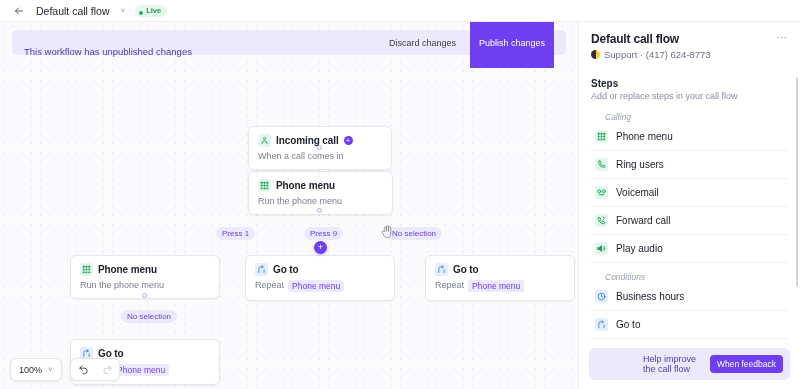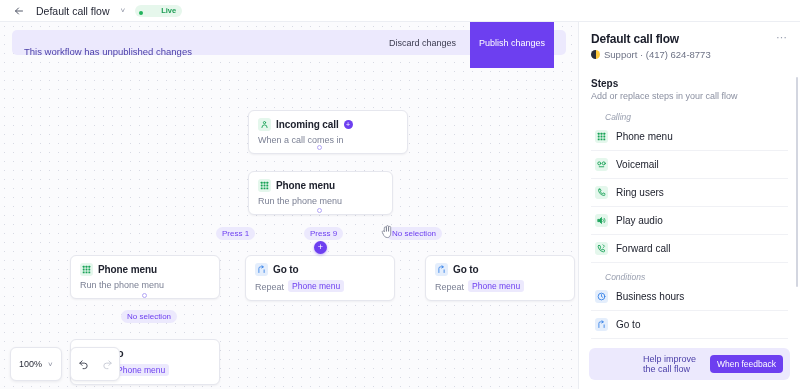--- a/index.html
+++ b/index.html
@@ -18,21 +18,21 @@
     display:flex; align-items:center; gap:10px;
     padding:0 12px;
     background:#ffffff;
     border-bottom:1px solid #eceef3;
     position:relative; z-index:30;
   }
   .back-arrow { width:14px; height:14px; display:flex; align-items:center; justify-content:center; color:#555a6b; cursor:pointer; }
   .flow-title { font-size:10.5px; font-weight:400; color:#1f2230; }
   .caret { color:#8a8fa0; font-size:8px; margin-left:1px; cursor:pointer; }
   .live-badge {
-    display:inline-flex; align-items:flex-end; gap:18px;
+    display:inline-flex; align-items:flex-end; gap:3px;
     background:#e6f7ec; color:#1c9c54;
     font-size:7.5px; font-weight:600;
     padding:1.5px 6px 1.5px 4px; border-radius:8px;
   }
   .live-dot { width:4px; height:4px; border-radius:50%; background:#21b35c; }
 
   
   .body-row { flex:1; display:flex; min-height:0; position:relative; }
 
   
@@ -61,21 +61,21 @@
   
   .node {
     position:absolute; background:#fff;
     border:1px solid #e6e7ee; border-radius:6px;
     box-shadow:0 1px 2px rgba(20,20,43,.05);
     padding:7px 9px 8px 9px;
     z-index:6;
   }
   .node-head { display:flex; align-items:center; gap:5px; }
   .node-title { font-size:10px; font-weight:700; color:#20232f; letter-spacing:-.1px; }
-  .node-sub { font-size:9px; color:#7b8094; margin-top:4px; display:flex; align-items:flex-end; gap:4px; flex-wrap:wrap; }
+  .node-sub { font-size:9px; color:#7b8094; margin-top:4px; display:flex; align-items:flex-start; gap:4px; flex-wrap:wrap; }
   .chip {
     background:#ece9fd; color:#6d3ff0; border-radius:3px;
     padding:1px 4px; font-size:8.5px; font-weight:500;
   }
   .icon-sq {
     width:13px; height:13px; border-radius:3px;
     display:flex; align-items:center; justify-content:center;
     flex:0 0 13px;
   }
   .ic-green { background:#e4f7ec; color:#18a257; }
@@ -106,21 +106,21 @@
     font-size:9px; line-height:1; cursor:pointer;
     box-shadow:0 1px 3px rgba(109,63,240,.4);
   }
   .cursor-hand { position:absolute; z-index:20; width:13px; height:15px; }
 
   
   .ctl-group {
     position:absolute; bottom:8px; z-index:14;
     background:#fff; border:1px solid #e6e7ee; border-radius:6px;
     box-shadow:0 1px 3px rgba(20,20,43,.07);
-    display:flex; align-items:center; height:34px;
+    display:flex; align-items:center; height:23px;
   }
   .ctl-zoom { left:10px; padding:0 8px; gap:5px; cursor:pointer; }
   .ctl-zoom .z-val { font-size:9px; color:#2a2d3a; font-weight:500; }
   .ctl-hist { left:70px; }
   .ctl-btn {
     width:24px; height:100%; display:flex; align-items:center; justify-content:center;
     cursor:pointer; color:#3b3e4d; font-size:11px;
   }
   .ctl-btn.disabled { color:#c6c9d4; }
 
@@ -211,21 +211,21 @@
           <line x1="145" y1="274" x2="145" y2="318"></line>
         </g>
         <g fill="#c3b6f7">
           <polygon points="142,232 148,232 145,237"></polygon>
           <polygon points="495,232 501,232 498,237"></polygon>
           <polygon points="317,232 323,232 320,237"></polygon>
           <polygon points="142,315 148,315 145,320"></polygon>
         </g>
       </svg>
 
-      <div class="node" style="left:248px; top:88px; width:160px;">
+      <div class="node" style="left:248px; top:104px; width:144px;">
         <div class="node-head">
           <span class="icon-sq ic-green">
             <svg width="9" height="9" viewBox="0 0 24 24" fill="none" stroke="currentColor" stroke-width="2.4" stroke-linecap="round" stroke-linejoin="round">
                 <circle cx="12" cy="7" r="3"></circle>
                 <path d="M5 20a7 7 0 0 1 14 0"></path>
               </svg>
           </span>
           <span class="node-title">Incoming call</span>
           <span class="plus-badge">+</span>
         </div>
@@ -397,57 +397,57 @@
                 <rect x="2" y="17" width="5" height="5" rx="1"></rect>
                 <rect x="9.5" y="17" width="5" height="5" rx="1"></rect>
                 <rect x="17" y="17" width="5" height="5" rx="1"></rect>
               </svg>
           </span>
           <span class="step-label">Phone menu</span>
         </div>
 
         <div class="step">
           <span class="icon-sq ic-green">
+            <svg width="9" height="9" viewBox="0 0 24 24" fill="none" stroke="currentColor" stroke-width="2.2" stroke-linecap="round" stroke-linejoin="round">
+                <path d="M6 3h3l2 5-2.5 1.5a12 12 0 0 0 6 6L16 13l5 2v3a2 2 0 0 1-2 2A16 16 0 0 1 4 5a2 2 0 0 1 2-2z"></path>
+              </svg>
+          </span>
+          <span class="step-label">Ring users</span>
+        </div>
+
+        <div class="step">
+          <span class="icon-sq ic-green">
             <svg width="9" height="9" viewBox="0 0 24 24" fill="none" stroke="currentColor" stroke-width="2.4" stroke-linecap="round">
                 <circle cx="6" cy="9" r="4"></circle>
                 <circle cx="18" cy="9" r="4"></circle>
                 <line x1="6" y1="18" x2="18" y2="18"></line>
               </svg>
           </span>
           <span class="step-label">Voicemail</span>
         </div>
 
         <div class="step">
           <span class="icon-sq ic-green">
             <svg width="9" height="9" viewBox="0 0 24 24" fill="none" stroke="currentColor" stroke-width="2.2" stroke-linecap="round" stroke-linejoin="round">
-                <path d="M6 3h3l2 5-2.5 1.5a12 12 0 0 0 6 6L16 13l5 2v3a2 2 0 0 1-2 2A16 16 0 0 1 4 5a2 2 0 0 1 2-2z"></path>
-              </svg>
-          </span>
-          <span class="step-label">Ring users</span>
+                <path d="M5 4h3l2 5-2.5 1.5a12 12 0 0 0 6 6L15 14l5 2v3a2 2 0 0 1-2 2A16 16 0 0 1 3 6a2 2 0 0 1 2-2z"></path>
+                <polyline points="16 2 20 6 16 10"></polyline>
+              </svg>
+          </span>
+          <span class="step-label">Forward call</span>
         </div>
 
         <div class="step">
           <span class="icon-sq ic-green">
             <svg width="9" height="9" viewBox="0 0 24 24" fill="none" stroke="currentColor" stroke-width="2.2" stroke-linecap="round" stroke-linejoin="round">
                 <polygon points="3 9 7 9 12 4 12 20 7 15 3 15" fill="currentColor"></polygon>
                 <path d="M16 9a4 4 0 0 1 0 6"></path>
                 <path d="M19 6a8 8 0 0 1 0 12"></path>
               </svg>
           </span>
           <span class="step-label">Play audio</span>
-        </div>
-
-        <div class="step">
-          <span class="icon-sq ic-green">
-            <svg width="9" height="9" viewBox="0 0 24 24" fill="none" stroke="currentColor" stroke-width="2.2" stroke-linecap="round" stroke-linejoin="round">
-                <path d="M5 4h3l2 5-2.5 1.5a12 12 0 0 0 6 6L15 14l5 2v3a2 2 0 0 1-2 2A16 16 0 0 1 3 6a2 2 0 0 1 2-2z"></path>
-                <polyline points="16 2 20 6 16 10"></polyline>
-              </svg>
-          </span>
-          <span class="step-label">Forward call</span>
         </div>
 
         <div class="group-label">Conditions</div>
 
         <div class="step">
           <span class="icon-sq ic-blue">
             <svg width="9" height="9" viewBox="0 0 24 24" fill="none" stroke="currentColor" stroke-width="2.2" stroke-linecap="round" stroke-linejoin="round">
                 <circle cx="12" cy="12" r="9"></circle>
                 <polyline points="12 7 12 12 15 14"></polyline>
               </svg>

